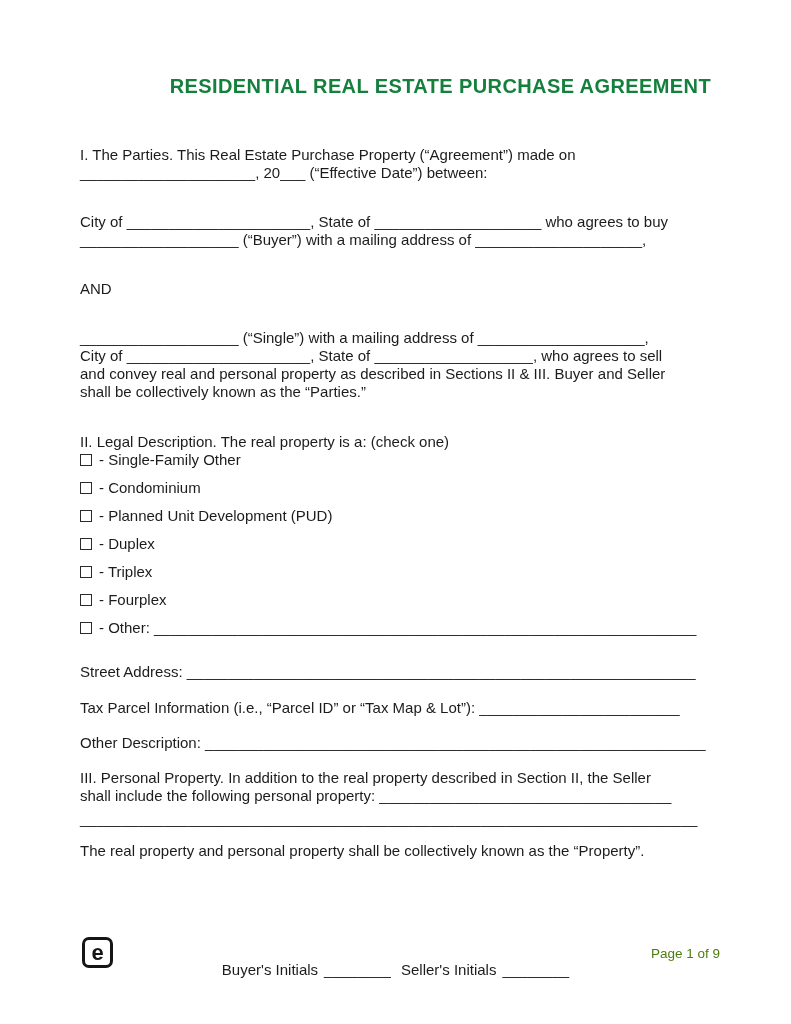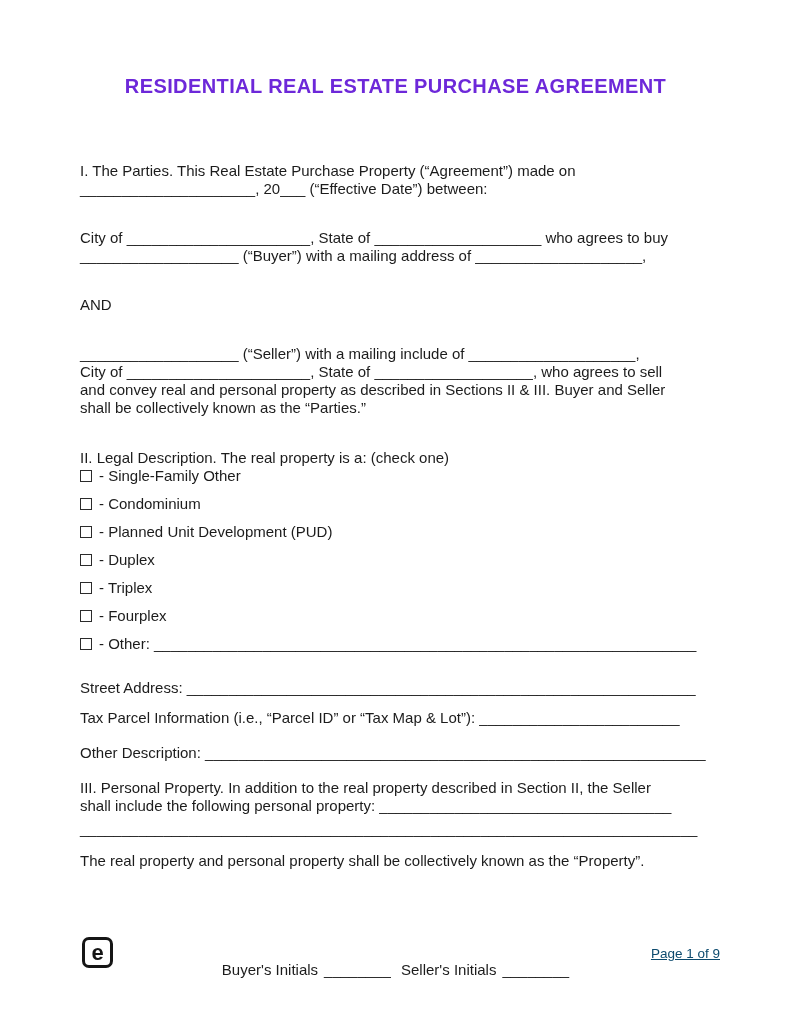--- a/index.html
+++ b/index.html
@@ -3,37 +3,37 @@
 <meta charset="utf-8">
 <style>
   * { box-sizing: border-box; }
   html, body { margin: 0; padding: 0; background: #ffffff; }
   body {
     width: 791px; height: 1024px;
     font-family: "Liberation Sans", "DejaVu Sans", sans-serif;
     font-size: 15px; color: #1c1c1c;
   }
   .page { position: relative; width: 791px; height: 1024px; padding: 75px 80px 0; overflow: hidden; background: #fff; }
-  .title { margin: 0 0 64px; text-align: center; font-size: 20px; font-weight: 700; letter-spacing: 0.4px; color: #6d28d9; }
+  .title { margin: 0 0 48px; text-align: right; font-size: 20px; font-weight: 700; letter-spacing: 0.4px; color: #15803d; }
   .line { line-height: 18px; white-space: nowrap; }
   .b { font-weight: 400; }
   .mb31 { margin-bottom: 31px; }
   .mb32 { margin-bottom: 32px; }
   .mb8  { margin-bottom: 0; }
   .cb-item { line-height: 18px; margin-bottom: 10px; white-space: nowrap; }
   .cb-item.last { margin-bottom: 26px; }
   .cb { display: inline-block; width: 12px; height: 12px; border: 1.5px solid #2b2b2b; margin-right: 7px; vertical-align: -1px; background: #fff; }
-  .f-street { margin-bottom: 12px; }
+  .f-street { margin-bottom: 18px; }
   .f-tax { margin-bottom: 17px; }
   .f-otherdesc { margin-bottom: 17px; }
   .pp { margin-bottom: 5px; }
   .fullline { margin-bottom: 14px; }
   .footer-logo { position: absolute; left: 82px; top: 937px; width: 31px; height: 31px; border: 3px solid #151515; border-radius: 7px; display: flex; align-items: center; justify-content: center; }
   .logo-e { font-size: 22px; font-weight: 700; line-height: 1; color: #151515; }
-  .page-number { position: absolute; top: 946px; right: 71px; font-size: 13.5px; color: #0c4a6e; text-decoration: underline; }
+  .page-number { position: absolute; top: 946px; right: 71px; font-size: 13.5px; color: #4d7c0f; }
   .initials { position: absolute; top: 961px; left: 0; width: 100%; text-align: center; font-size: 15px; white-space: nowrap; }
   .initials span { margin: 0 3px; }
 </style>
 </head>
 <body>
 
 <div class="page">
 
   <h1 class="title">RESIDENTIAL REAL ESTATE PURCHASE AGREEMENT</h1>
 
@@ -43,21 +43,21 @@
   </div>
 
   <div class="mb31">
     <div class="line">City of ______________________, State of ____________________ who agrees to buy</div>
     <div class="line">___________________ (“Buyer”) with a mailing address of ____________________,</div>
   </div>
 
   <div class="line b mb31">AND</div>
 
   <div class="mb32">
-    <div class="line">___________________ (“Seller”) with a mailing include of ____________________,</div>
+    <div class="line">___________________ (“Single”) with a mailing address of ____________________,</div>
     <div class="line">City of ______________________, State of ___________________, who agrees to sell</div>
     <div class="line">and convey real and personal property as described in Sections II &amp; III. Buyer and Seller</div>
     <div class="line">shall be collectively known as the “Parties.”</div>
   </div>
 
   <div class="line mb8"><span class="b">II. Legal Description.</span><span> The real property is a: (check one)</span></div>
 
   <div class="cb-item"><span class="cb"></span><span>- Single-Family Other</span></div>
   <div class="cb-item"><span class="cb"></span><span>- Condominium</span></div>
   <div class="cb-item"><span class="cb"></span><span>- Planned Unit Development (PUD)</span></div>

